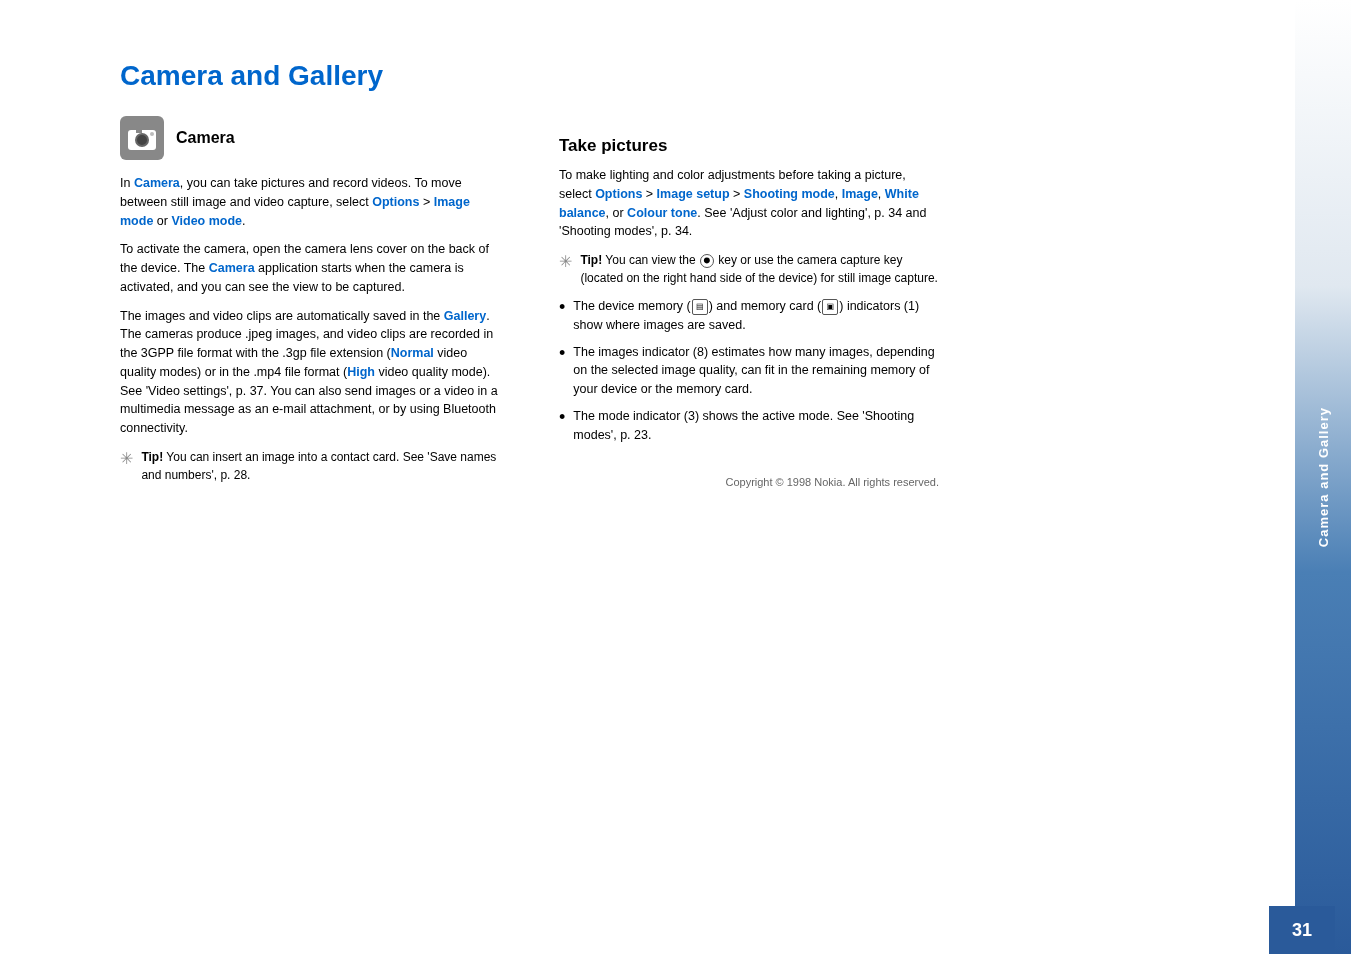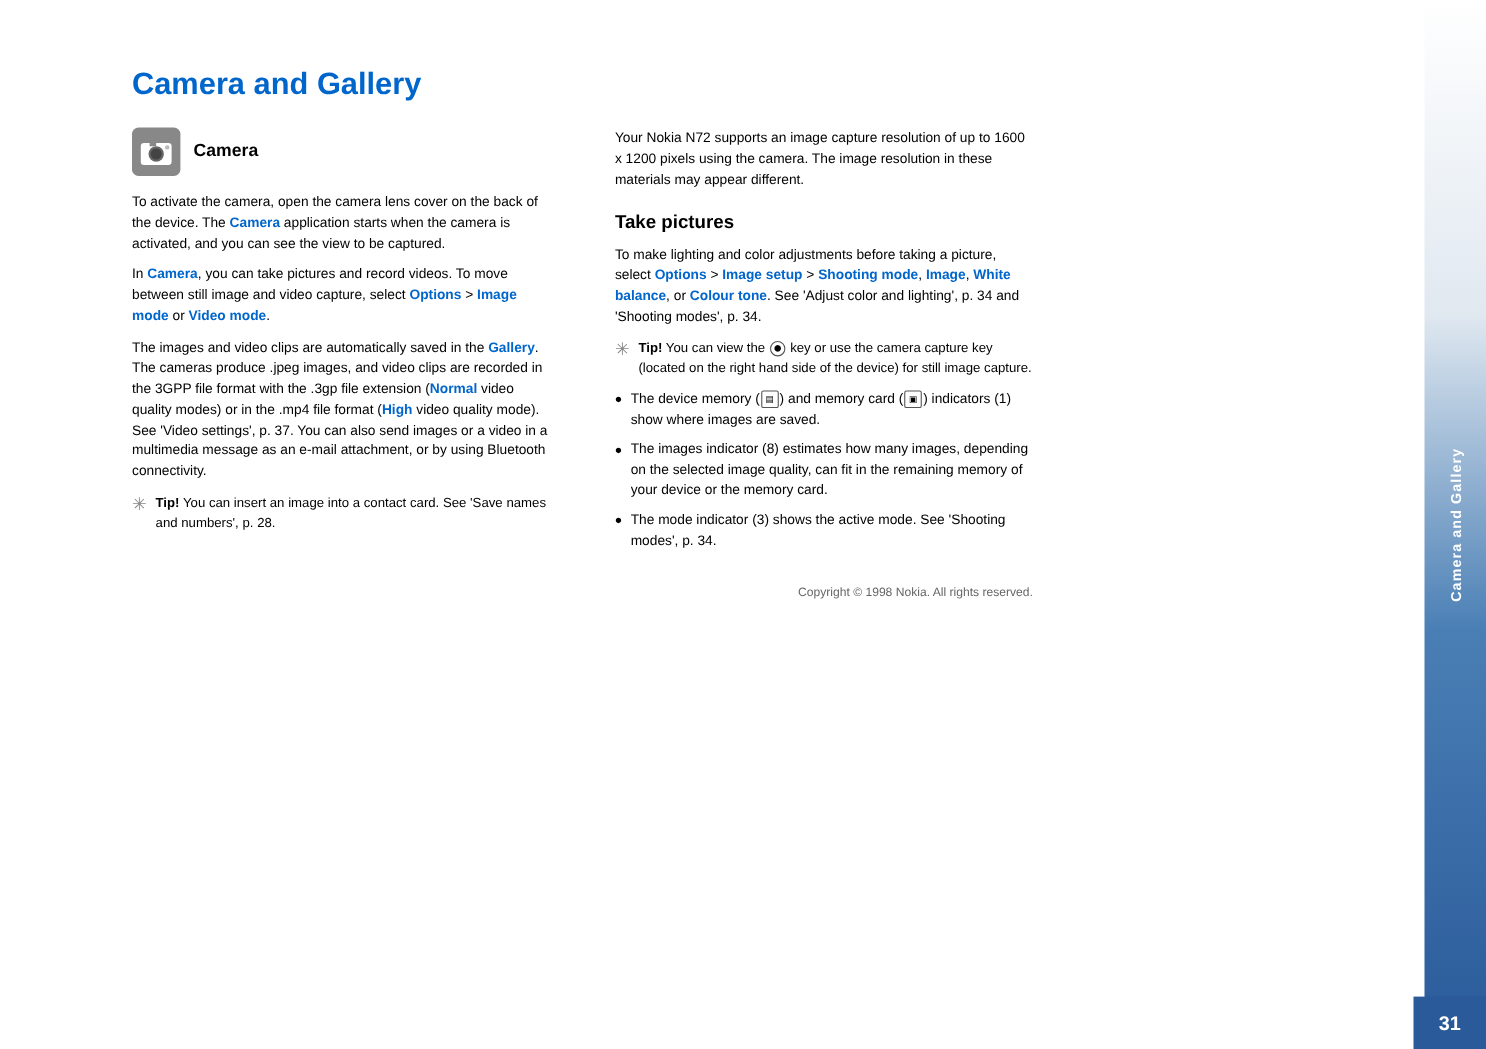--- a/index.html
+++ b/index.html
@@ -191,21 +191,21 @@
       font-size: 13px;
       font-weight: bold;
       color: #fff;
       letter-spacing: 1px;
       text-align: center;
     }
 
     .page-number-box {
       position: absolute;
       bottom: 0;
-      right: 0;
+      right: 16px;
       width: 66px;
       height: 48px;
       background: #2a5a9a;
       display: flex;
       align-items: center;
       justify-content: center;
     }
 
     .page-number {
       color: #fff;
@@ -247,38 +247,37 @@
                 <circle cx="16" cy="18" r="7" fill="#666"></circle>
                 <circle cx="16" cy="18" r="5" fill="#444"></circle>
                 <rect x="10" y="8" width="6" height="3" fill="#888"></rect>
                 <circle cx="26" cy="12" r="2" fill="#bbb"></circle>
               </svg>
             </div>
             <span class="section-title">Camera</span>
           </div>
 
 
+          <p>In <a class="bold-link">Camera</a>, you can take pictures and record videos. To move between still image and video capture, select <a class="bold-link">Options</a> &gt; <a class="bold-link">Image mode</a> or <a class="bold-link">Video mode</a>.</p>
+
           <p>To activate the camera, open the camera lens cover on the back of the device. The <a class="bold-link">Camera</a> application starts when the camera is activated, and you can see the view to be captured.</p>
-
-          <p>In <a class="bold-link">Camera</a>, you can take pictures and record videos. To move between still image and video capture, select <a class="bold-link">Options</a> &gt; <a class="bold-link">Image mode</a> or <a class="bold-link">Video mode</a>.</p>
 
           <p>The images and video clips are automatically saved in the <a class="bold-link">Gallery</a>. The cameras produce .jpeg images, and video clips are recorded in the 3GPP file format with the .3gp file extension (<a class="bold-link">Normal</a> video quality modes) or in the .mp4 file format (<a class="bold-link">High</a> video quality mode). See 'Video settings', p. 37. You can also send images or a video in a multimedia message as an e-mail attachment, or by using Bluetooth connectivity.</p>
 
           <div class="tip-box">
             <span class="tip-icon">✳</span>
             <span class="tip-text">
               <span class="tip-bold">Tip!</span>
               <span>You can insert an image into a contact card. See 'Save names and numbers', p. 28.</span>
             </span>
           </div>
         </div>
 
         <div class="right-col">
 
-          <p>Your Nokia N72 supports an image capture resolution of up to 1600 x 1200 pixels using the camera. The image resolution in these materials may appear different.</p>
 
           <h2 class="subsection-title">Take pictures</h2>
 
           <p>To make lighting and color adjustments before taking a picture, select <a class="bold-link">Options</a> &gt; <a class="bold-link">Image setup</a> &gt; <a class="bold-link">Shooting mode</a>, <a class="bold-link">Image</a>, <a class="bold-link">White balance</a>, or <a class="bold-link">Colour tone</a>. See 'Adjust color and lighting', p. 34 and 'Shooting modes', p. 34.</p>
 
           <div class="tip-box">
             <span class="tip-icon">✳</span>
             <span class="tip-text">
               <span class="tip-bold">Tip!</span>
               <span>You can view the</span>
@@ -292,21 +291,21 @@
             <li>
               <span class="bullet-dot">•</span>
               <span>The device memory (<span class="inline-icon">▤</span>) and memory card (<span class="inline-icon">▣</span>) indicators (1) show where images are saved.</span>
             </li>
             <li>
               <span class="bullet-dot">•</span>
               <span>The images indicator (8) estimates how many images, depending on the selected image quality, can fit in the remaining memory of your device or the memory card.</span>
             </li>
             <li>
               <span class="bullet-dot">•</span>
-              <span>The mode indicator (3) shows the active mode. See 'Shooting modes', p. 34.</span>
+              <span>The mode indicator (3) shows the active mode. See 'Shooting modes', p. 23.</span>
             </li>
           </ul>
 
           <p class="copyright-text">Copyright © 1998 Nokia. All rights reserved.</p>
         </div>
       </div>
     </div>
   </div>
 
   <div class="sidebar">

